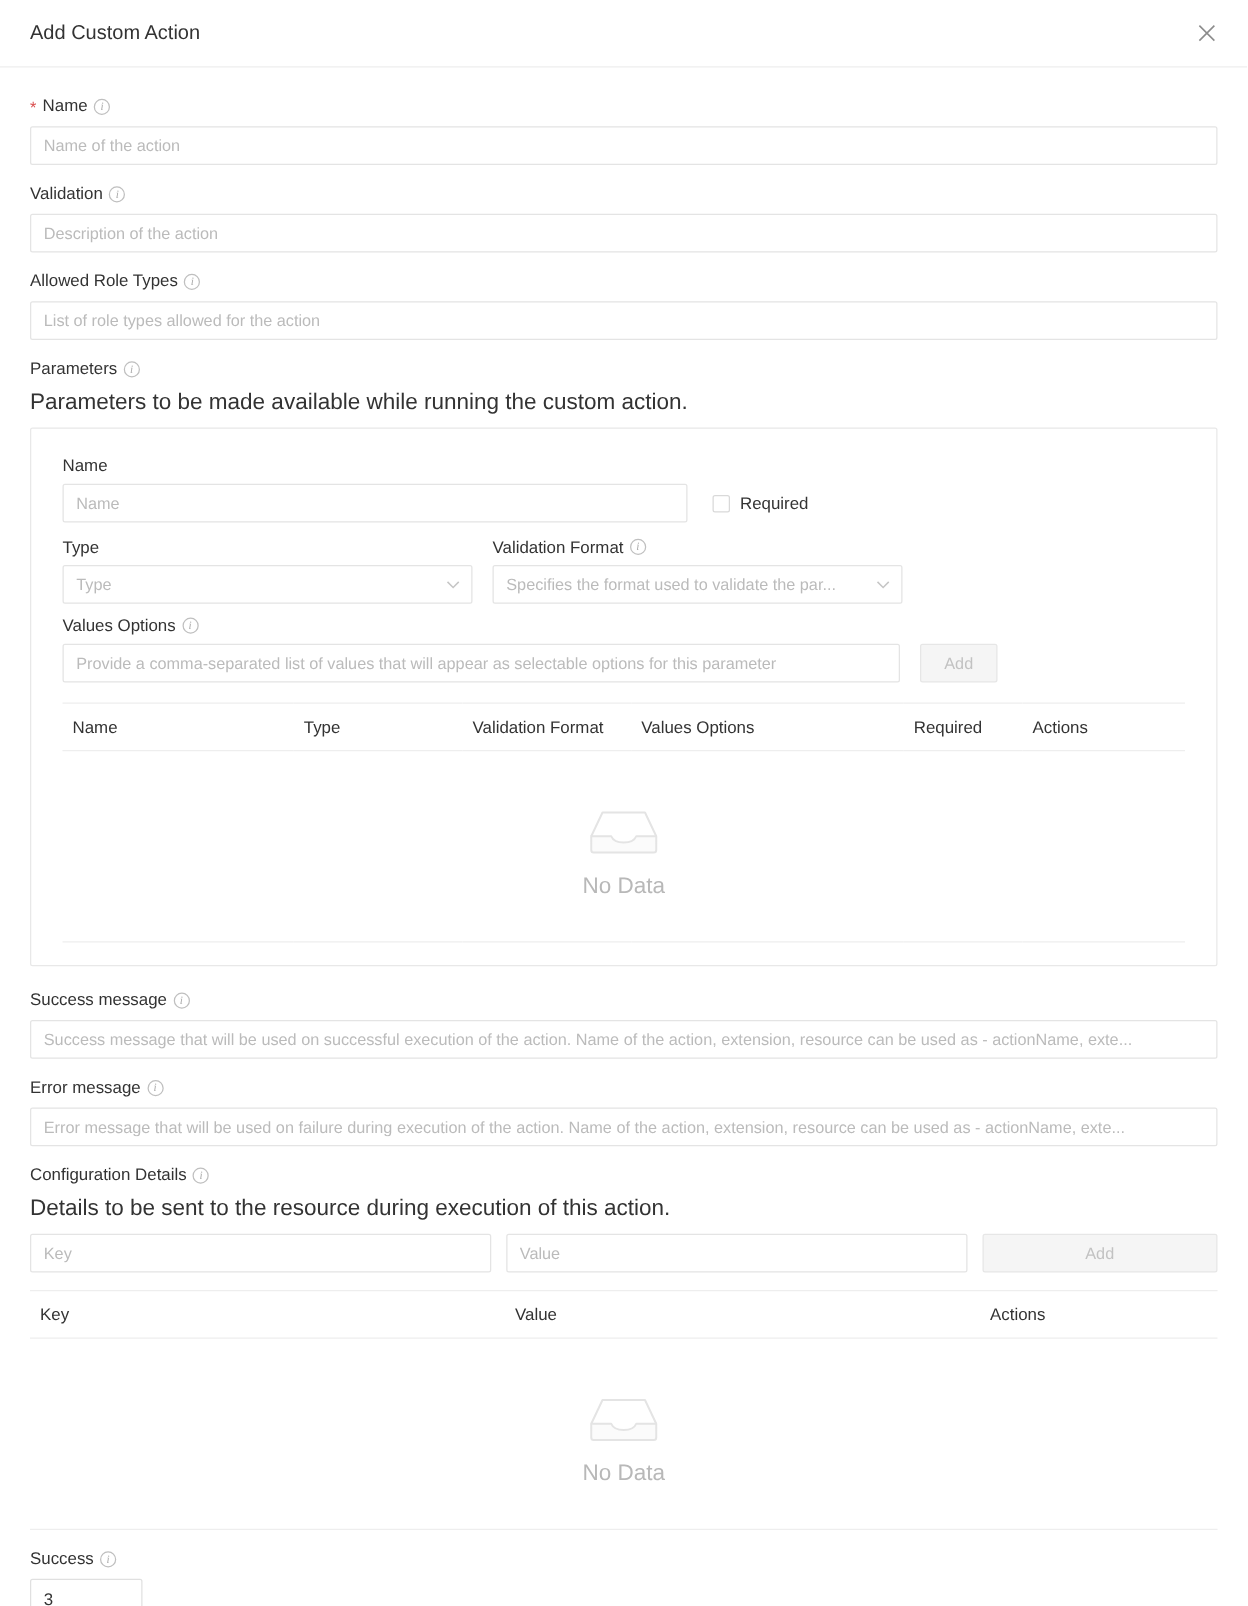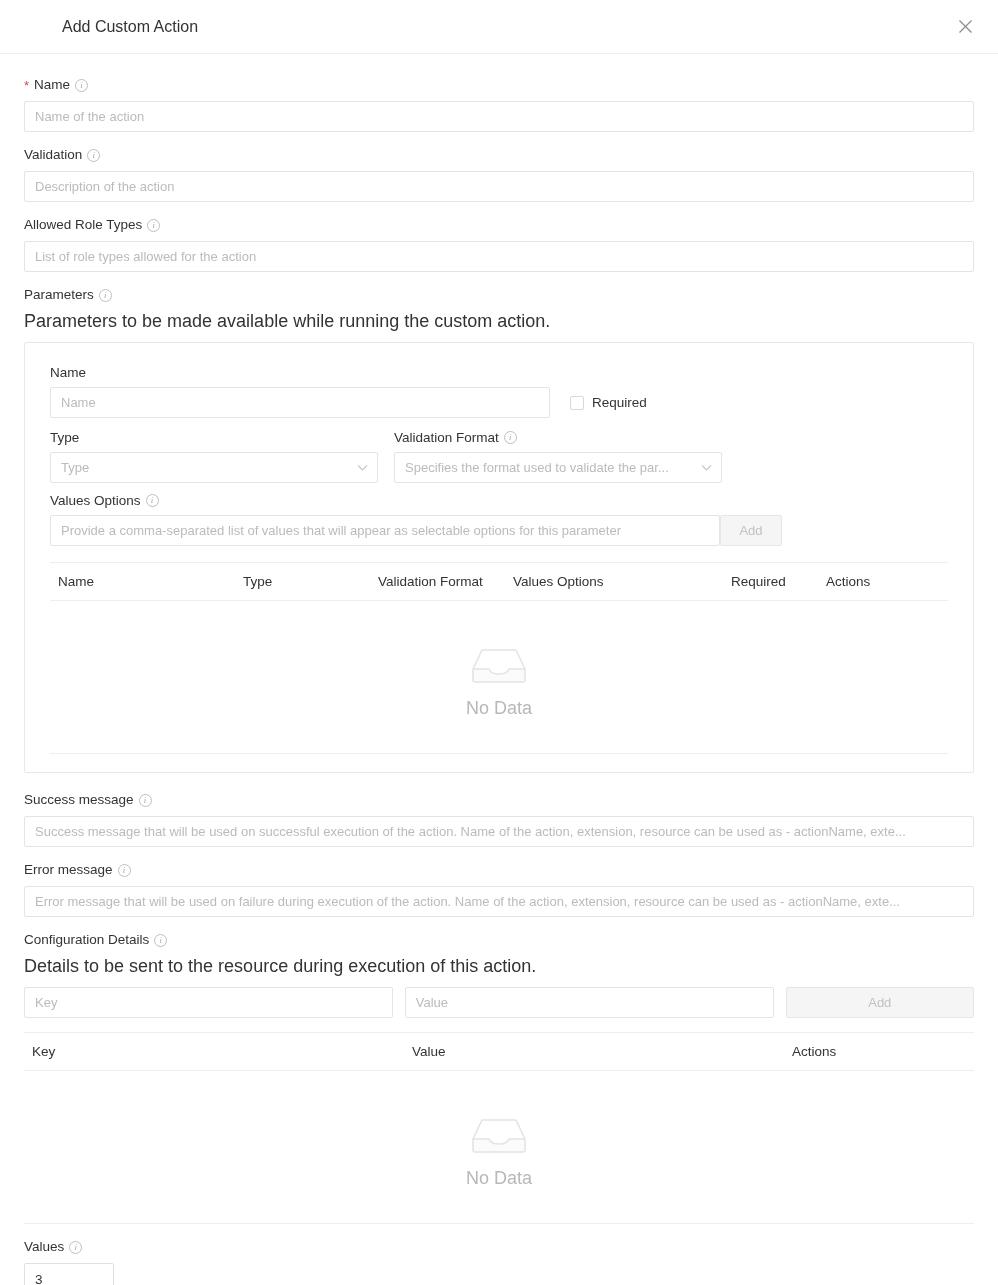--- a/index.html
+++ b/index.html
@@ -24,21 +24,20 @@
     border-bottom: 1px solid #eeeeee;
     display: flex;
     align-items: center;
     padding: 0 24px;
     position: relative;
   }
   .modal-title {
     font-size: 16px;
     color: #333333;
     font-weight: 400;
-    margin-left: 38px;
   }
   .close-btn {
     position: absolute;
     right: 20px;
     top: 50%;
     transform: translateY(-50%);
     width: 26px;
     height: 26px;
     display: flex;
     align-items: center;
@@ -187,21 +186,21 @@
     position: absolute;
     right: 9px;
     top: 50%;
     transform: translateY(-50%);
     color: #c6c6c6;
     line-height: 0;
   }
   .values-row {
     display: flex;
     align-items: center;
-    gap: 0;
+    gap: 16px;
     margin-bottom: 16px;
   }
   .values-input {
     width: 670px;
     height: 31px;
   }
   .btn-add {
     width: 62px;
     height: 31px;
     border: 1px solid #e6e6e6;
@@ -461,20 +460,20 @@
                 <span class="no-data-text">No Data</span>
               </div>
             </td>
           </tr>
         </tbody>
       </table>
     </div>
 
     <div class="timeout-block">
       <div class="field-label">
-        <span>Values</span>
+        <span>Success</span>
         <span class="info-icon">i</span>
       </div>
       <input class="timeout-input" type="text" value="3" style="">
     </div>
 
   </div>
 </div>
 
 </body></html>

